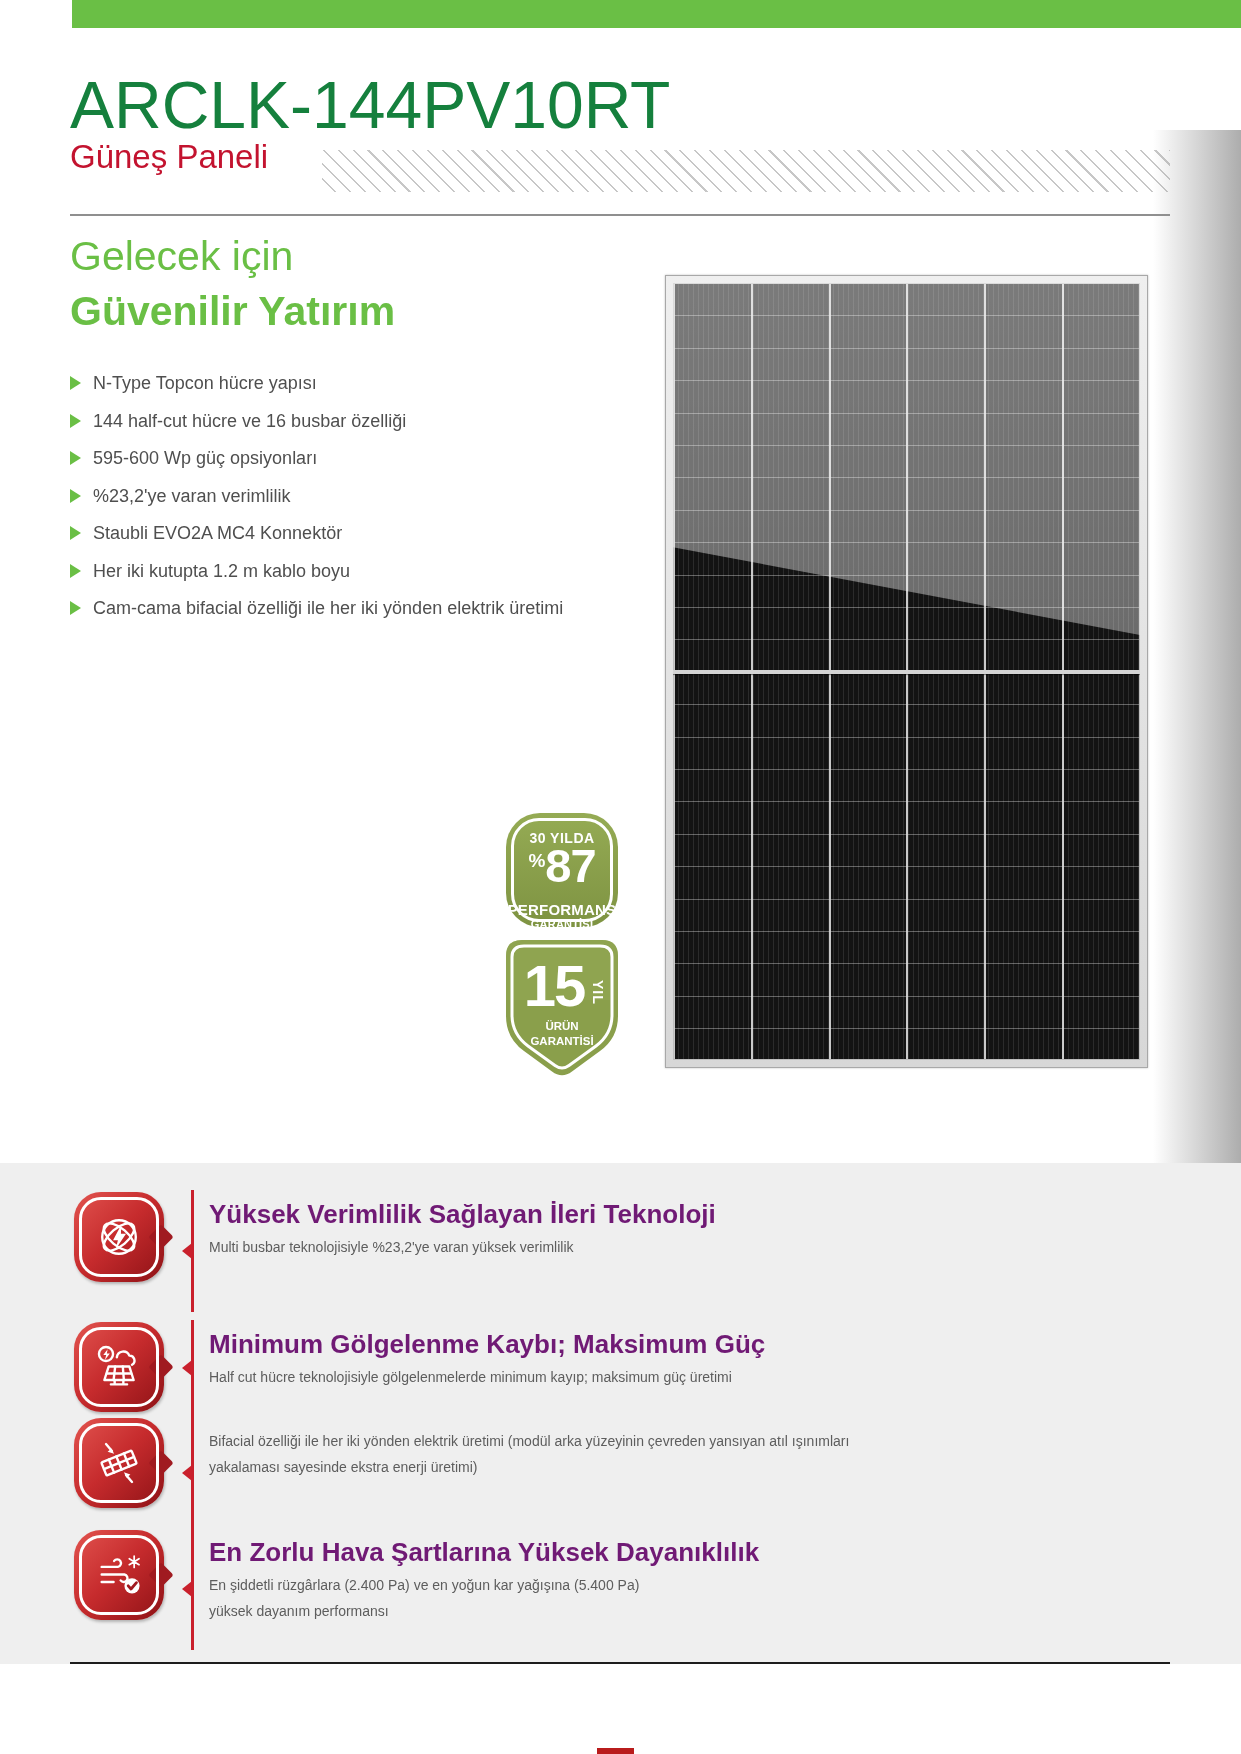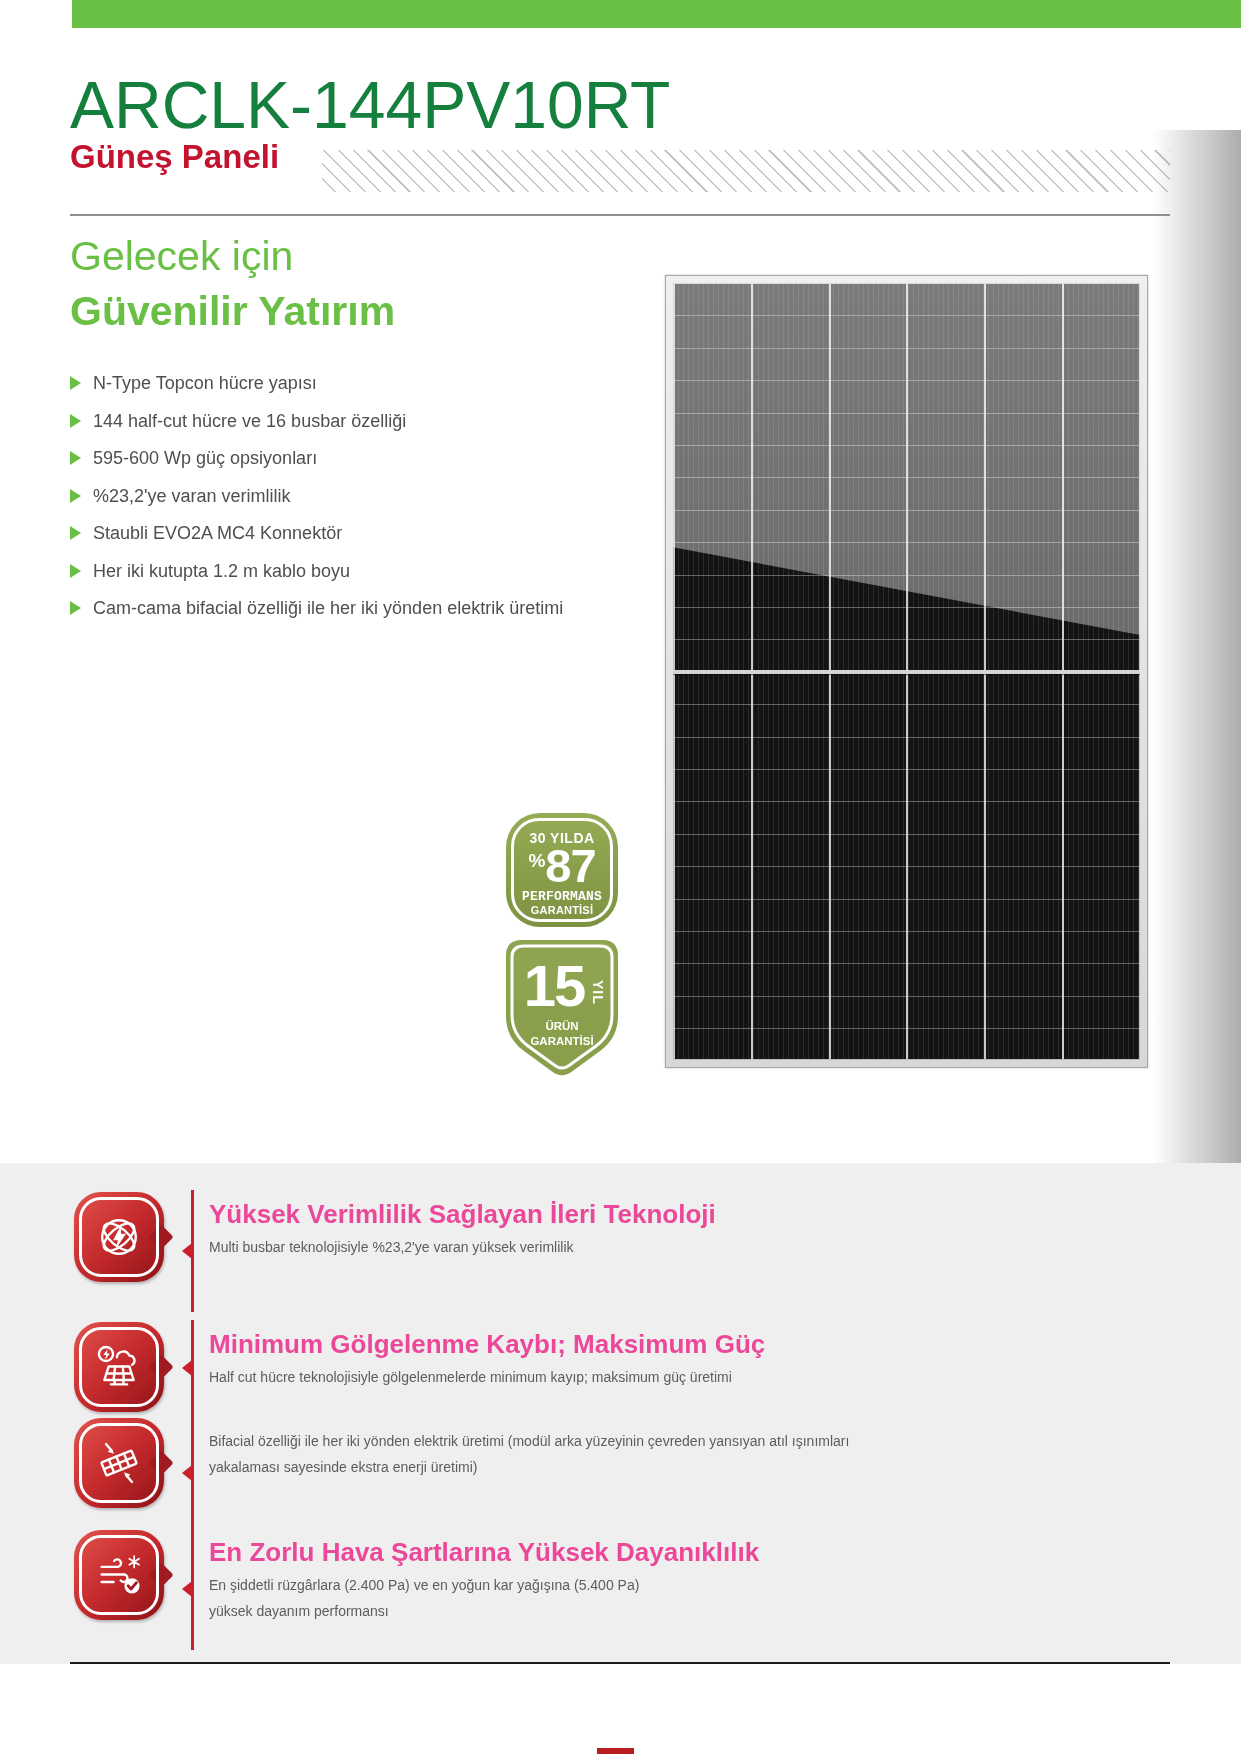--- a/index.html
+++ b/index.html
@@ -4,21 +4,21 @@
 <style>
   html,body{margin:0;padding:0;background:#ffffff;}
   .page{
     position:relative; width:1241px; height:1754px; overflow:hidden;
     font-family:"Liberation Sans", sans-serif; background:#ffffff;
   }
   
   .top-bar{position:absolute; left:72px; top:0; width:1169px; height:28px; background:#6abf45;}
   .product-code{position:absolute; left:70px; top:72px; font-size:66px; font-weight:400;
     color:#15803d; letter-spacing:0px; line-height:1;}
-  .product-type{position:absolute; left:70px; top:140px; font-size:33px; font-weight:700;
+  .product-type{position:absolute; left:70px; top:140px; font-size:33px; font-weight:400;
     color:#c3132f; line-height:1;}
   .hatch{position:absolute; left:322px; top:150px; width:848px; height:42px;
     background:repeating-linear-gradient(45deg, transparent 0 9px, #c7c7c7 9px 10.5px);}
   .head-rule{position:absolute; left:70px; top:214px; width:1100px; height:2px; background:#8f8f8f;}
 
   
   .hero-1{position:absolute; left:70px; top:236px; font-size:41px; font-weight:400; color:#6abf45; line-height:1;}
   .hero-2{position:absolute; left:70px; top:291px; font-size:41px; font-weight:700; color:#6abf45; line-height:1;}
 
   
@@ -46,21 +46,21 @@
     box-shadow:0 1px 1px rgba(0,0,0,.5);}
 
   
   .badge1{position:absolute; left:506px; top:813px; width:112px; height:114px;
     background:linear-gradient(180deg,#95ab54,#7e9342); border-radius:34px; color:#fff; text-align:center;}
   .badge1 .ring{position:absolute; inset:5px; border:3px solid #fff; border-radius:28px;}
   .badge1 .b-line1{margin-top:17px; font-size:14px; font-weight:700; letter-spacing:.5px;}
   .badge1 .b-big{display:flex; justify-content:center; align-items:flex-start; line-height:.8; margin-top:1px;}
   .badge1 .pct{font-size:19px; font-weight:700; margin-top:6px;}
   .badge1 .val{font-size:47px; font-weight:700; letter-spacing:-1px;}
-  .badge1 .b-line3{font-size:13px; font-weight:700; margin-top:4px; letter-spacing:.2px;font-family:Liberation Mono, monospace;}
+  .badge1 .b-line3{font-size:15px; font-weight:700; margin-top:16px; letter-spacing:.2px;}
   .badge1 .b-line4{font-size:11px; font-weight:700; letter-spacing:.2px;}
 
   .badge2{position:absolute; left:506px; top:940px; width:112px; height:146px; color:#fff;}
   .badge2 svg{position:absolute; inset:0;}
   .badge2 .b2-val{position:absolute; left:0; width:96px; top:12px; text-align:center;
     font-size:58px; font-weight:700; letter-spacing:-2px;}
   .badge2 .b2-unit{position:absolute; right:12px; top:40px; writing-mode:vertical-rl;
     font-size:14px; font-weight:700; letter-spacing:1px;}
   .badge2 .b2-l1{position:absolute; left:0; width:112px; top:80px; text-align:center; font-size:11.5px; font-weight:700;}
   .badge2 .b2-l2{position:absolute; left:0; width:112px; top:95px; text-align:center; font-size:11.5px; font-weight:700;}
@@ -77,21 +77,21 @@
   .icon-tail{position:absolute; right:-6px; top:calc(50% - 9px); width:18px; height:18px;
     background:#a01a20; transform:rotate(45deg); border-radius:3px;}
   .icon-ring{position:absolute; inset:5px; border:3px solid #fff; border-radius:22px;}
   .icon-glyph{position:absolute; left:50%; top:50%; transform:translate(-50%,-50%);}
   .pointer{position:absolute; left:191px; top:0; width:3px; background:#c9202c;}
   .card-1 .pointer{height:122px;} .card-2 .pointer{height:96px;}
   .card-3 .pointer{height:114px;} .card-4 .pointer{height:122px;}
   .pointer .arrow{position:absolute; left:-9px; top:calc(50% - 8px); width:0; height:0;
     border-top:8px solid transparent; border-bottom:8px solid transparent; border-right:10px solid #c9202c;}
   .card-text{position:absolute; left:209px; top:8px; width:880px;}
-  .card-title{font-size:26px; font-weight:700; color:#ec4899; line-height:32px;}
+  .card-title{font-size:26px; font-weight:700; color:#701a75; line-height:32px;}
   .card-desc{font-size:14px; color:#5d5d5d; line-height:26px; margin-top:4px; white-space:pre-line;}
 
   
   .foot-rule{position:absolute; left:70px; top:1662px; width:1100px; height:2px; background:#1d1d1d;}
   .page-box{position:absolute; left:597px; top:1748px; width:37px; height:78px; background:#b91c1c;}
   .page-num{margin-top:17px; text-align:center; color:#fff; font-size:15px;}
   svg .stroke{stroke:#fff; stroke-width:2.2; fill:none; stroke-linecap:round; stroke-linejoin:round;}
   svg .thin{stroke:#fff; stroke-width:1.6; fill:none; stroke-linecap:round;}
   svg .fillw{fill:#fff; stroke:none;}
 </style>

